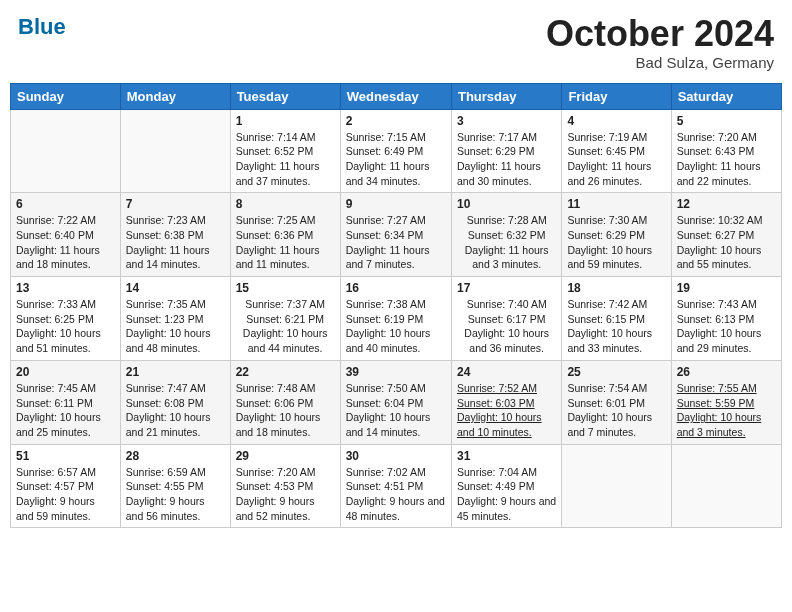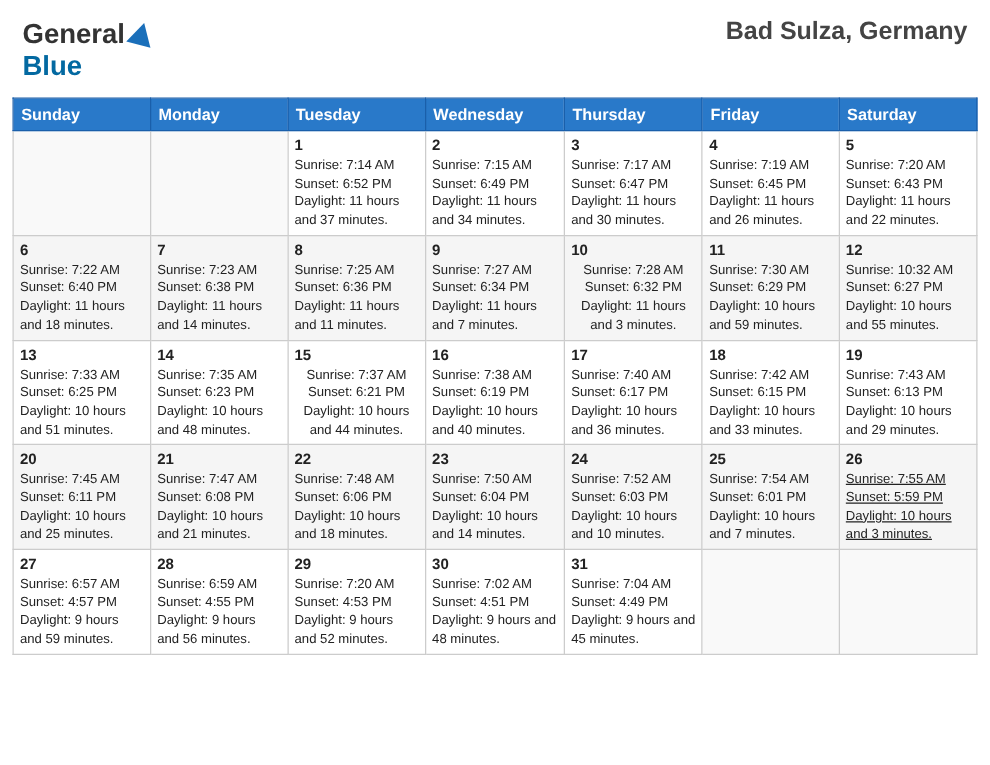--- a/index.html
+++ b/index.html
@@ -43,23 +43,22 @@
     .title-block {
       text-align: right;
     }
     .month-title {
       font-size: 36px;
       font-weight: bold;
       color: #222;
       line-height: 1.1;
     }
     .location {
-      font-size: 20px;
+      font-size: 15px;
       color: #444;
-      font-weight: bold;
     }
     .calendar {
       width: 100%;
       border-collapse: collapse;
       border: 1px solid #ccc;
     }
     .calendar th {
       background-color: #2979c9;
       color: #fff;
       text-align: left;
@@ -97,27 +96,24 @@
     }
     .empty-cell {
       background: #f9f9f9 !important;
     }
   </style>
 </head>
 <body>
 
 <div class="header">
   <div class="logo">
-    <div class="logo-text">
-      <span class="logo-general">General</span>
-      <div class="logo-triangle"></div>
-    </div>
     <span class="logo-blue" style="font-size:22px;font-weight:bold;">Blue</span>
   </div>
   <div class="title-block">
+    <div class="month-title">October 2024</div>
     <div class="location">Bad Sulza, Germany</div>
   </div>
 </div>
 
 <table class="calendar">
   <thead>
     <tr>
     <th>Sunday</th>
         <th>Monday</th>
         <th>Tuesday</th>
@@ -139,21 +135,21 @@
         </td>
         <td>
           <span class="day-number">2</span>
           <div class="day-info" style="white-space: pre-line;">Sunrise: 7:15 AM
 Sunset: 6:49 PM
 Daylight: 11 hours and 34 minutes.</div>
         </td>
         <td>
           <span class="day-number">3</span>
           <div class="day-info" style="white-space: pre-line;">Sunrise: 7:17 AM
-Sunset: 6:47 PM
+Sunset: 6:29 PM
 Daylight: 11 hours and 30 minutes.</div>
         </td>
         <td>
           <span class="day-number">4</span>
           <div class="day-info" style="white-space: pre-line;">Sunrise: 7:19 AM
 Sunset: 6:45 PM
 Daylight: 11 hours and 26 minutes.</div>
         </td>
         <td>
           <span class="day-number">5</span>
@@ -209,38 +205,38 @@
       <tr>
         <td>
           <span class="day-number">13</span>
           <div class="day-info" style="white-space: pre-line;">Sunrise: 7:33 AM
 Sunset: 6:25 PM
 Daylight: 10 hours and 51 minutes.</div>
         </td>
         <td>
           <span class="day-number">14</span>
           <div class="day-info" style="white-space: pre-line;">Sunrise: 7:35 AM
-Sunset: 6:23 PM
+Sunset: 1:23 PM
 Daylight: 10 hours and 48 minutes.</div>
         </td>
         <td>
           <span class="day-number">15</span>
           <div class="day-info" style="white-space: pre-line; text-align: center;">Sunrise: 7:37 AM
 Sunset: 6:21 PM
 Daylight: 10 hours and 44 minutes.</div>
         </td>
         <td>
           <span class="day-number">16</span>
           <div class="day-info" style="white-space: pre-line;">Sunrise: 7:38 AM
 Sunset: 6:19 PM
 Daylight: 10 hours and 40 minutes.</div>
         </td>
         <td>
           <span class="day-number">17</span>
-          <div class="day-info" style="white-space: pre-line;">Sunrise: 7:40 AM
+          <div class="day-info" style="white-space: pre-line; text-align: center;">Sunrise: 7:40 AM
 Sunset: 6:17 PM
 Daylight: 10 hours and 36 minutes.</div>
         </td>
         <td>
           <span class="day-number">18</span>
           <div class="day-info" style="white-space: pre-line;">Sunrise: 7:42 AM
 Sunset: 6:15 PM
 Daylight: 10 hours and 33 minutes.</div>
         </td>
         <td>
@@ -263,47 +259,47 @@
 Sunset: 6:08 PM
 Daylight: 10 hours and 21 minutes.</div>
         </td>
         <td>
           <span class="day-number">22</span>
           <div class="day-info" style="white-space: pre-line;">Sunrise: 7:48 AM
 Sunset: 6:06 PM
 Daylight: 10 hours and 18 minutes.</div>
         </td>
         <td>
-          <span class="day-number">23</span>
+          <span class="day-number">39</span>
           <div class="day-info" style="white-space: pre-line;">Sunrise: 7:50 AM
 Sunset: 6:04 PM
 Daylight: 10 hours and 14 minutes.</div>
         </td>
         <td>
           <span class="day-number">24</span>
-          <div class="day-info" style="white-space: pre-line;">Sunrise: 7:52 AM
+          <div class="day-info" style="white-space: pre-line; text-decoration: underline;">Sunrise: 7:52 AM
 Sunset: 6:03 PM
 Daylight: 10 hours and 10 minutes.</div>
         </td>
         <td>
           <span class="day-number">25</span>
           <div class="day-info" style="white-space: pre-line;">Sunrise: 7:54 AM
 Sunset: 6:01 PM
 Daylight: 10 hours and 7 minutes.</div>
         </td>
         <td>
           <span class="day-number">26</span>
           <div class="day-info" style="white-space: pre-line; text-decoration: underline;">Sunrise: 7:55 AM
 Sunset: 5:59 PM
 Daylight: 10 hours and 3 minutes.</div>
         </td>
       </tr>
       <tr>
         <td>
-          <span class="day-number">27</span>
+          <span class="day-number">51</span>
           <div class="day-info" style="white-space: pre-line;">Sunrise: 6:57 AM
 Sunset: 4:57 PM
 Daylight: 9 hours and 59 minutes.</div>
         </td>
         <td>
           <span class="day-number">28</span>
           <div class="day-info" style="white-space: pre-line;">Sunrise: 6:59 AM
 Sunset: 4:55 PM
 Daylight: 9 hours and 56 minutes.</div>
         </td>

